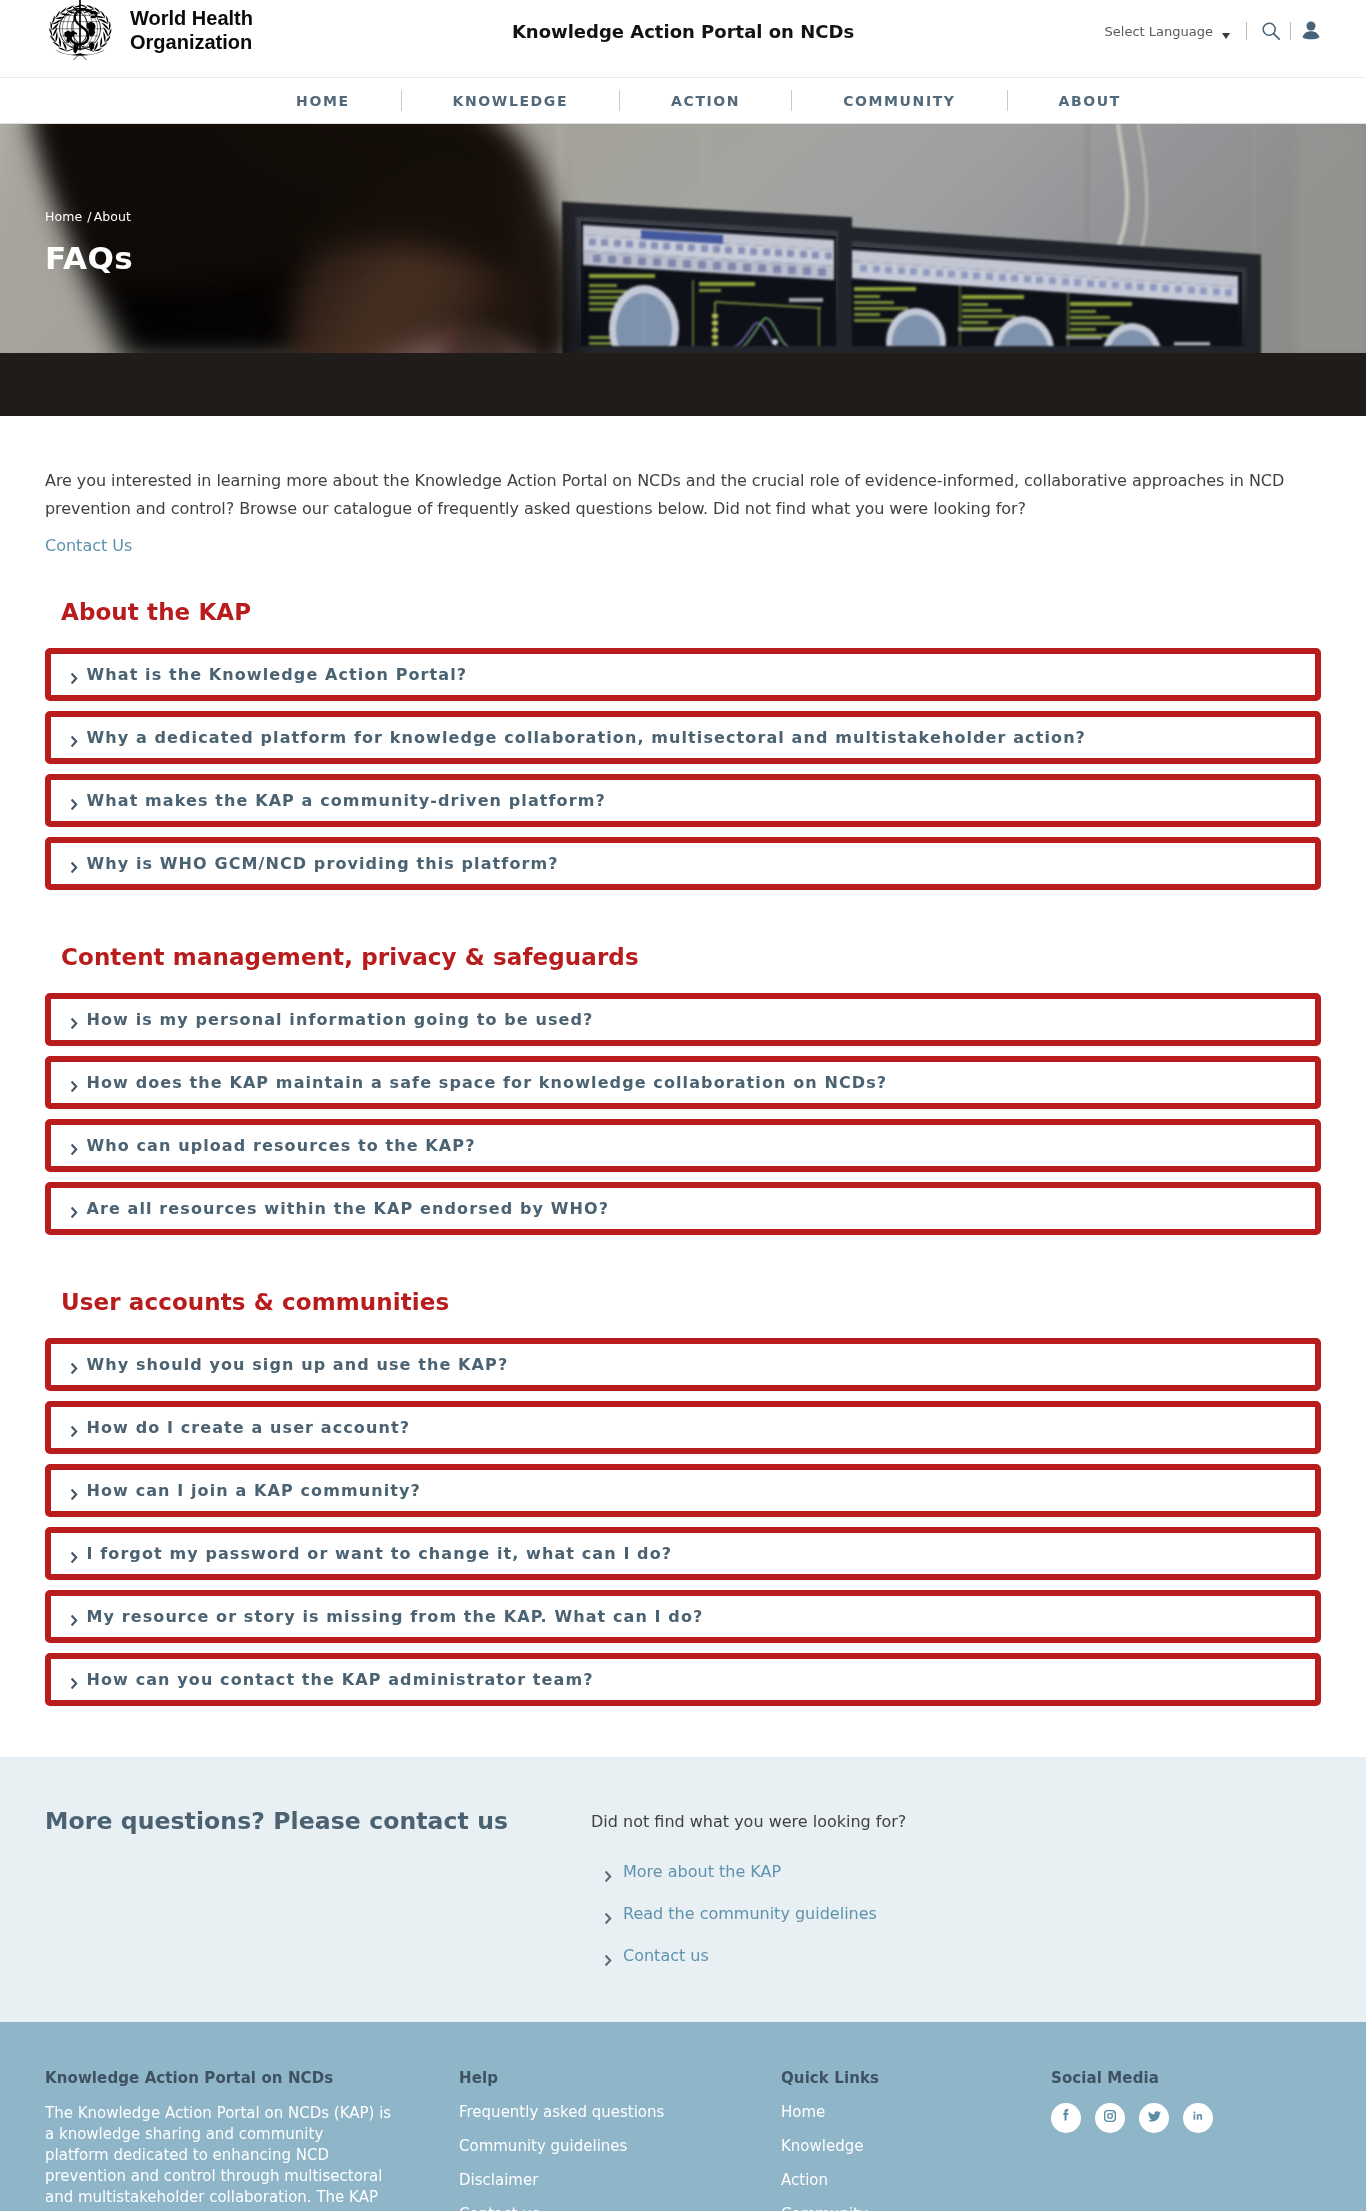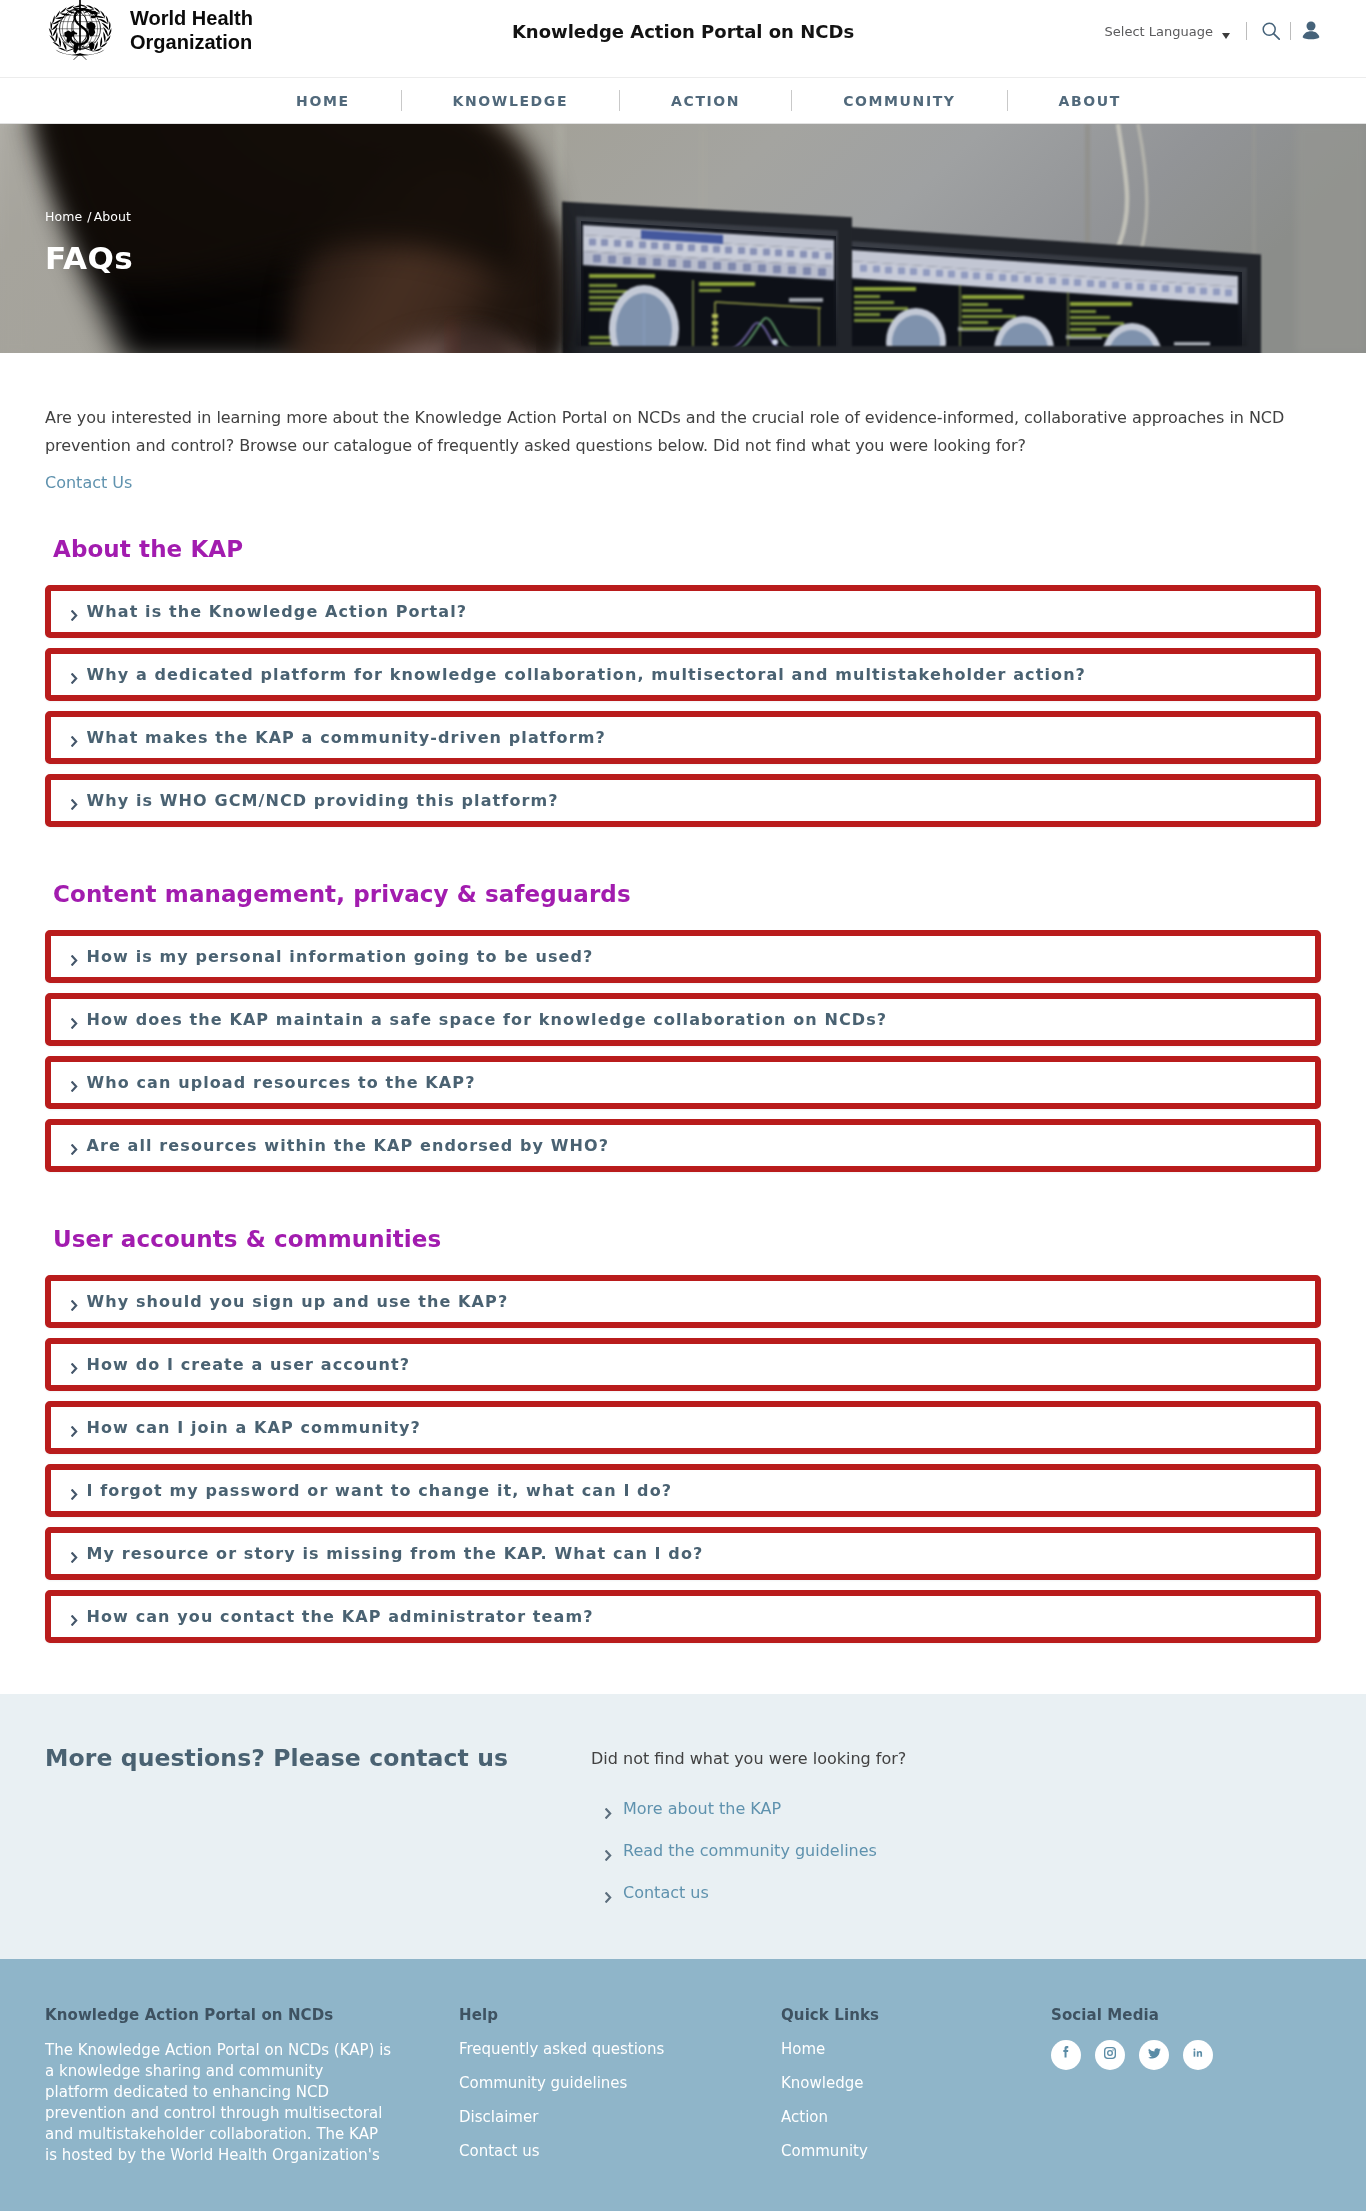--- a/index.html
+++ b/index.html
@@ -27,31 +27,31 @@
   .vdiv2 { margin:0 11px 0 10px; }
   .ibtn { display:flex; align-items:center; justify-content:center; text-decoration:none;}
 
   
   .navbar { border-top:1px solid #ececec; border-bottom:1px solid #e2e2e2; background:#fff; height:47px; }
   .nav-inner { display:flex; align-items:center; justify-content:center; height:100%; gap:51px; padding-left:51px;}
   .nav-item { font-size:14px; font-weight:700; letter-spacing:1.6px; color:#51697b; text-decoration:none; white-space:nowrap; }
   .nav-sep { width:1px; height:21px; background:#c9c9c9; flex:0 0 1px;}
 
   
-  .hero { position:relative; height:229px; overflow:hidden; background:#1f1c1a; }
+  .hero { position:relative; height:292px; overflow:hidden; background:#1f1c1a; }
   .hero-inner { position:relative; z-index:5; height:100%; }
   .crumb { position:absolute; left:0px; top:85px; font-size:12.5px; color:#fff; letter-spacing:.1px;}
   .crumb .sep { margin:0 2px 0 5px; }
   .hero-title { position:absolute; left:0px; top:116px; font-size:31px; font-weight:700; color:#fff; letter-spacing:.4px;}
 
   
   .main { padding-top:51px; }
   .intro { font-size:16px; line-height:28px; color:#414141; margin:0; width:1256px; letter-spacing:-0.06px;}
   .contact-link { display:inline-block; margin-top:13px; font-size:16px; color:#5f92ae; text-decoration:none; }
-  h2.section { font-size:23px; font-weight:700; color:#a21caf; margin:8px; letter-spacing:.1px;}
+  h2.section { font-size:23px; font-weight:700; color:#b91c1c; margin:16px; letter-spacing:.1px;}
   .sec-wrap { margin-top:54px; }
   .sec-wrap:first-child { margin-top:44px; }
   .acc-list { margin:23px 0 0; padding:0; list-style:none; }
   .acc { border:6px solid #b91c1c; border-radius:5px; background:#fff; height:53px; display:flex; align-items:center;
          margin-bottom:10px; padding-left:19.5px; box-shadow:0 1px 2px rgba(20,40,60,0.05); }
   .acc .chev { color:#44566a; margin-right:9px; display:flex; align-items:center; padding-top:7px;}
   .acc .q { font-size:16px; font-weight:700; color:#4a6272; letter-spacing:1.1px; }
 
   
   .band { background:#e9f0f3; padding:50px 0 34px; margin-top:51px;}

